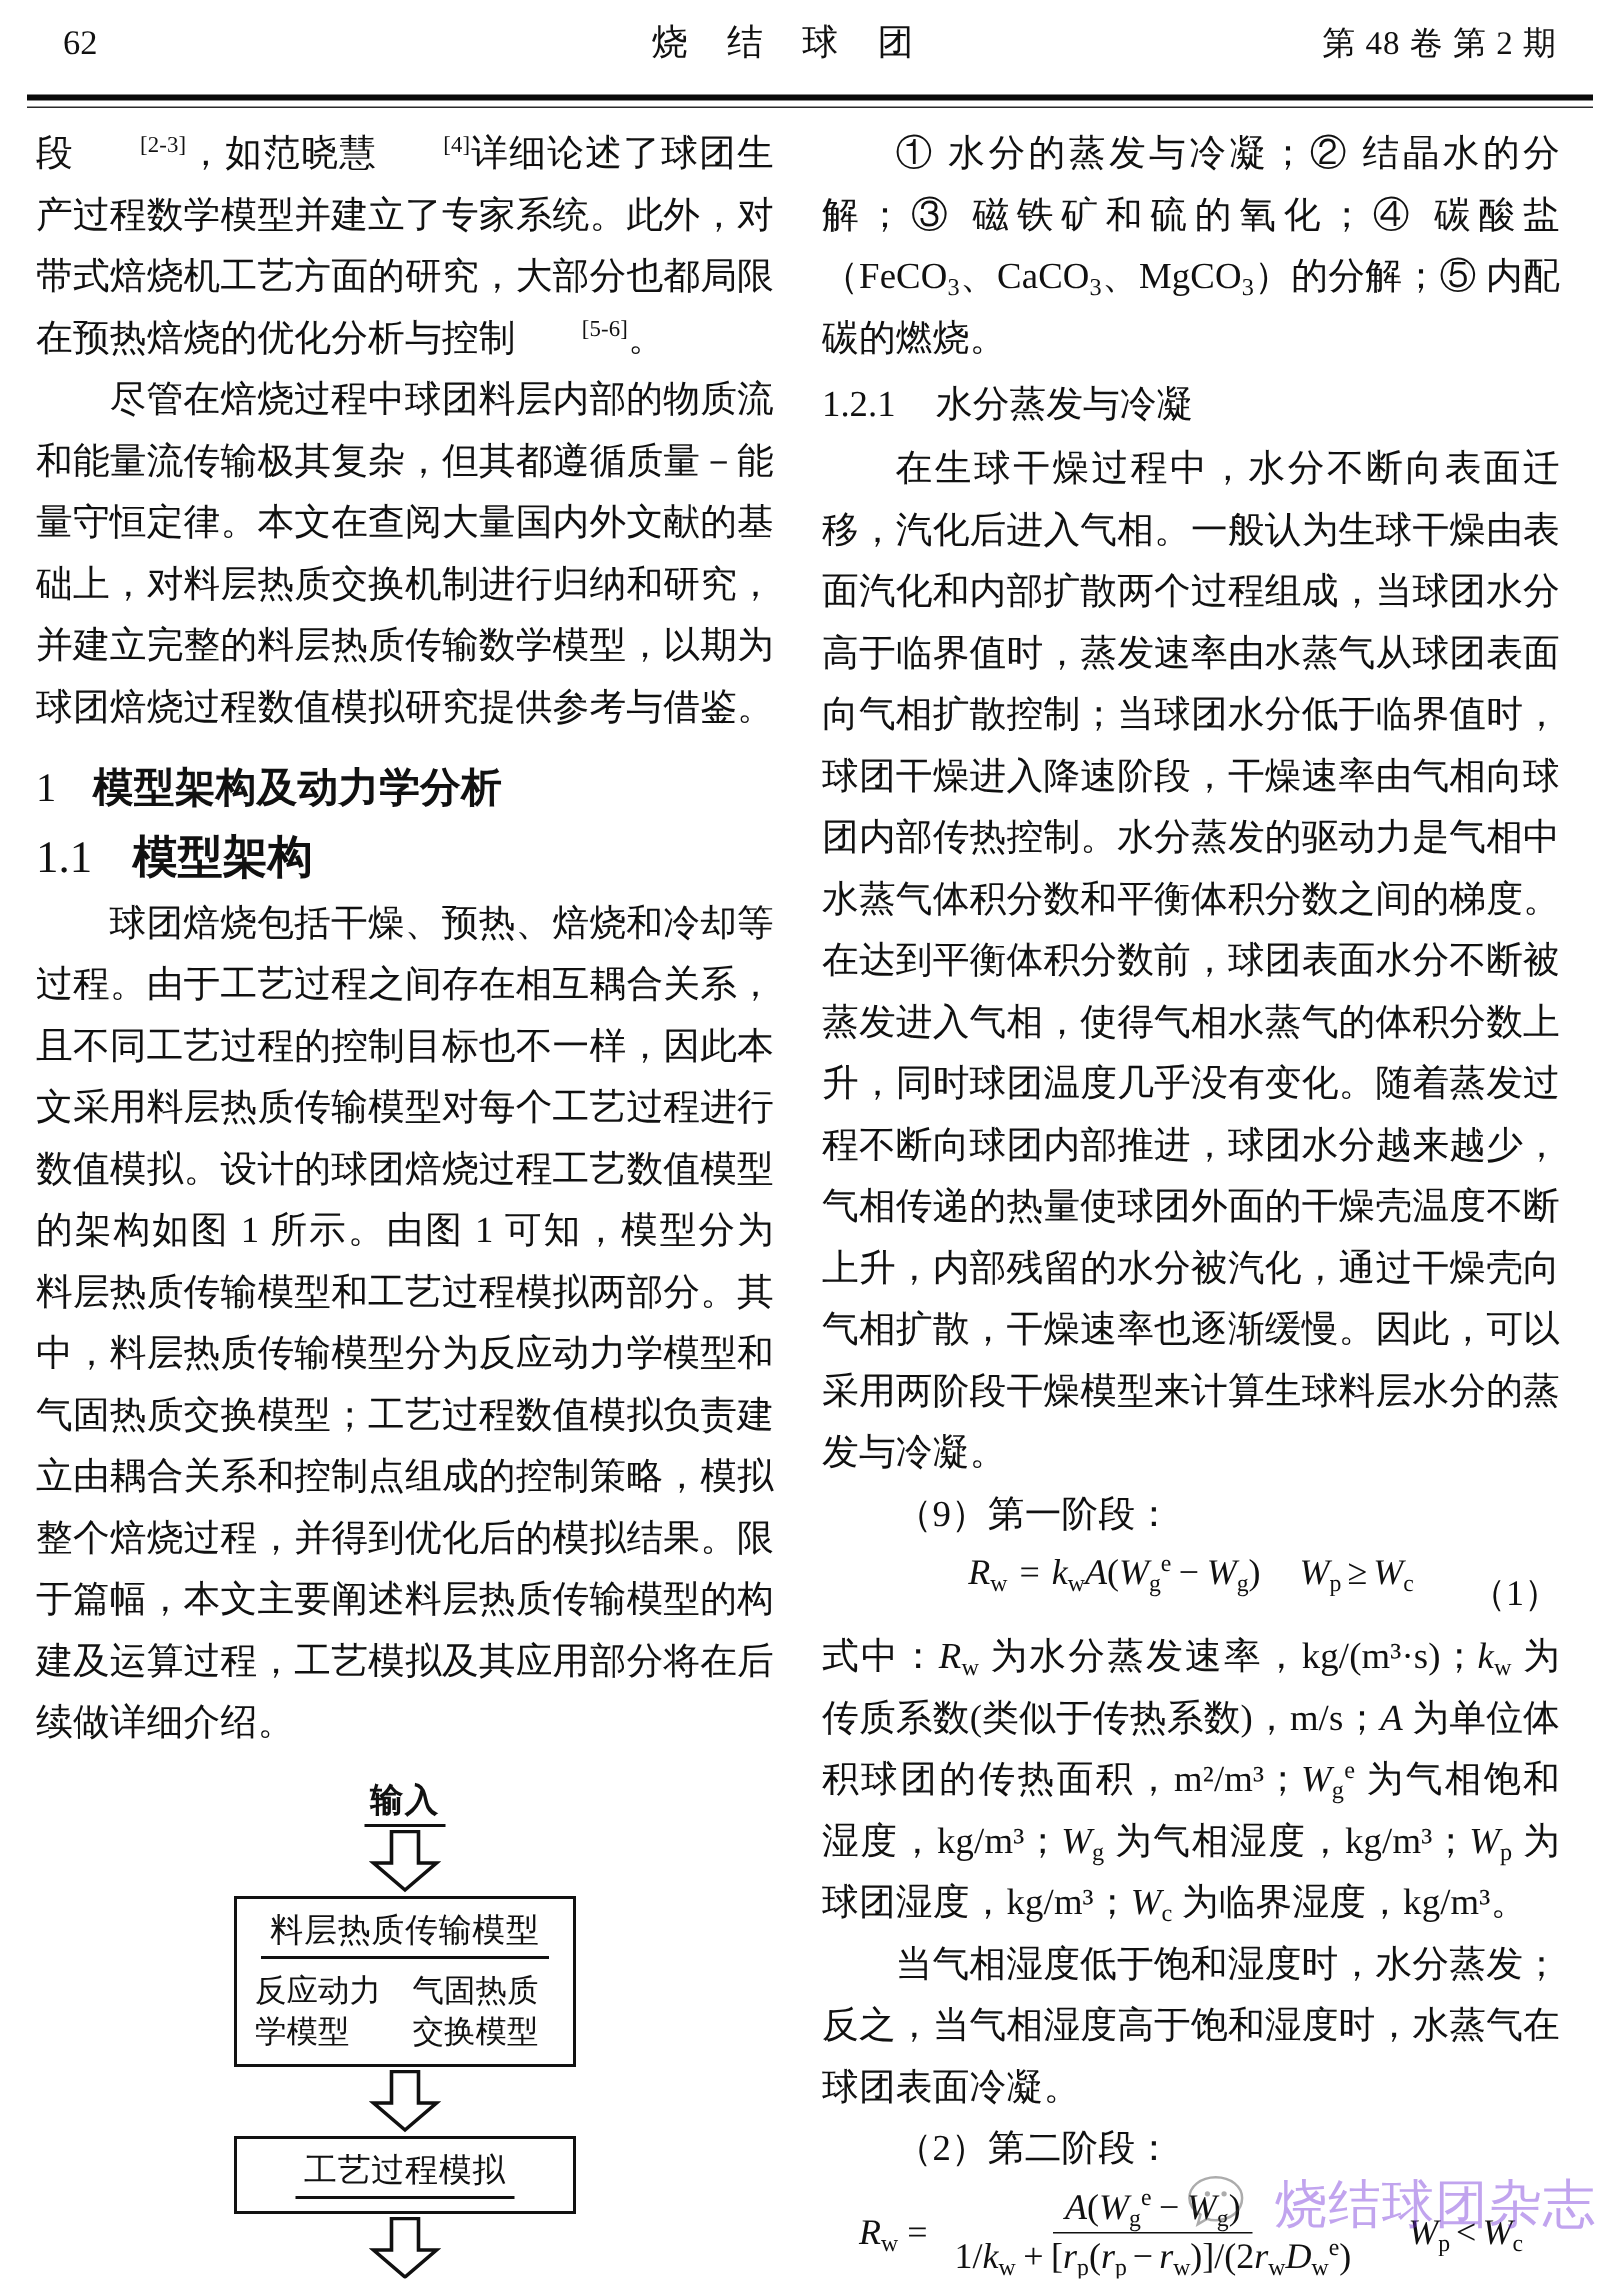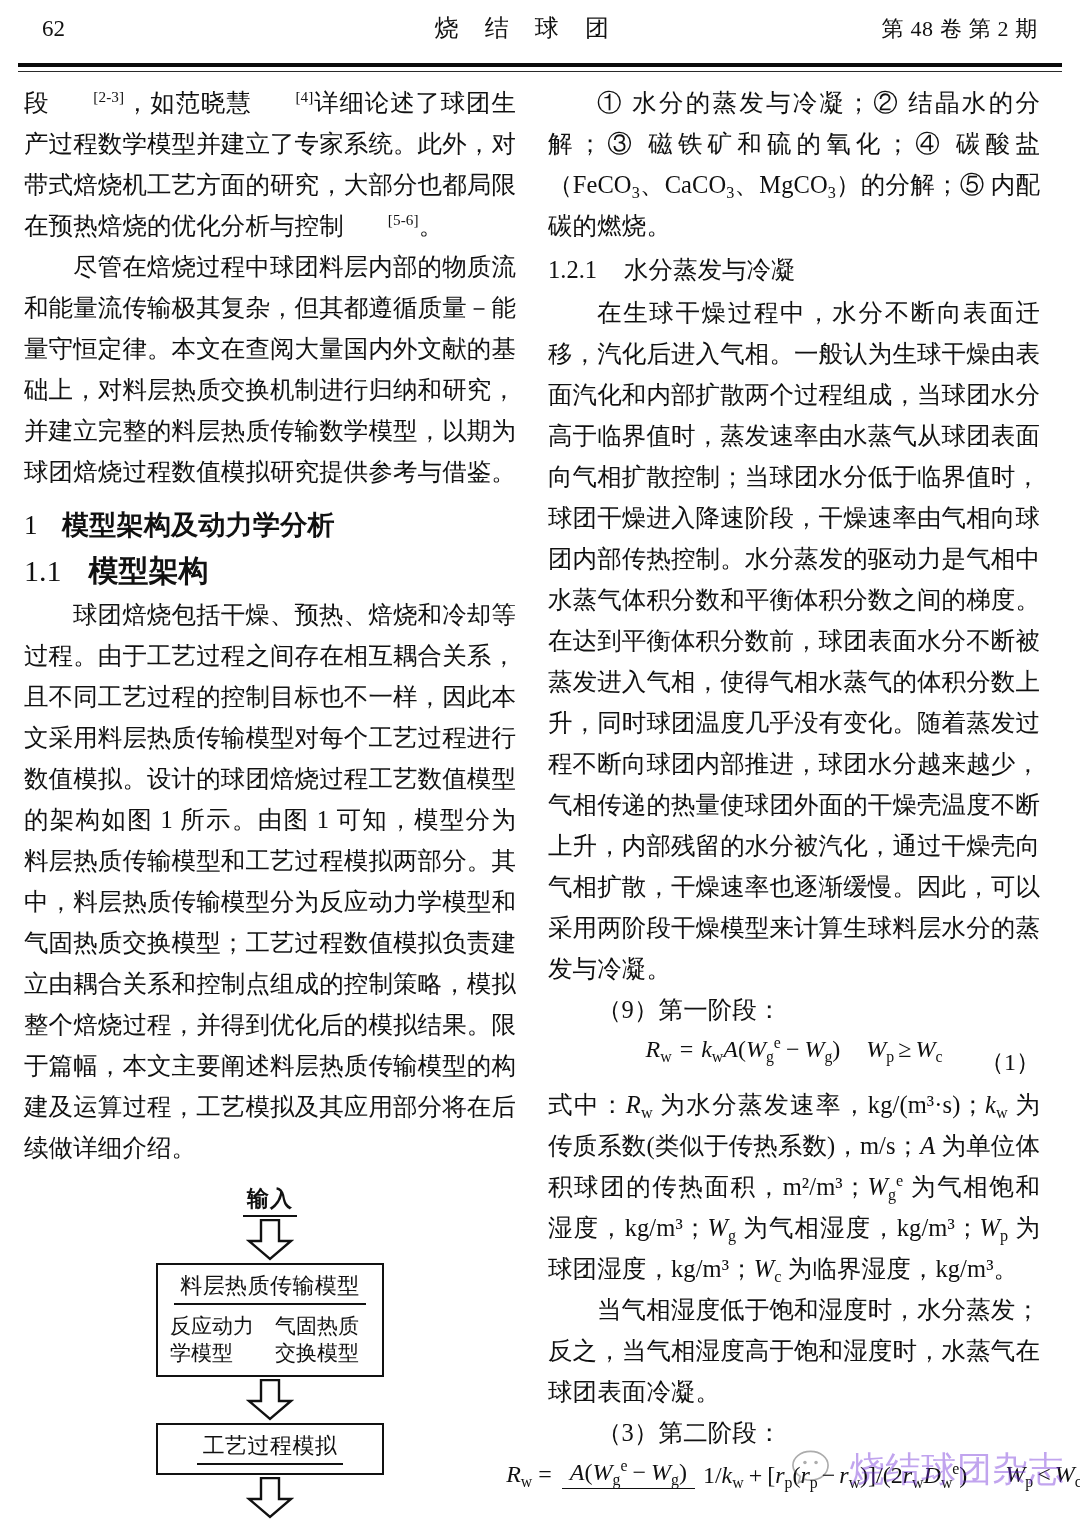--- a/index.html
+++ b/index.html
@@ -189,21 +189,21 @@
   sub.v, sup.v {
     font-size: 0.66em;
     font-style: normal;
     line-height: 0;
   }
   sub.v { vertical-align: -0.3em; }
   sup.v { vertical-align: 0.55em; }
   .cond { margin-left: 26px; white-space: nowrap; }
   .frac {
     display: inline-flex;
-    flex-direction: row;
+    flex-direction: column;
     align-items: center;
     vertical-align: middle;
     margin: 0 4px;
   }
   .frac .num-l {
     padding: 0 8px 2px 8px;
     border-bottom: 1.6px solid #111;
     white-space: nowrap;
   }
   .frac .den-l {
@@ -329,21 +329,21 @@
         <span>)</span>
         <span class="cond"><span class="mi"><span>W</span><sub class="v">p</sub></span><span style="margin:0 4px">≥</span><span class="mi"><span>W</span><sub class="v">c</sub></span></span>
       </div>
       <span class="eq-tag">（1）</span>
     </div>
 
     <p class="body"><span>式中：</span><span class="mi">R<sub class="v">w</sub></span> <span>为水分蒸发速率，kg/(m³·s)；</span><span class="mi">k<sub class="v">w</sub></span> <span>为传质系数(类似于传热系数)，m/s；</span><span class="mi">A</span> <span>为单位体积球团的传热面积，m²/m³；</span><span class="mi">W<sub class="v">g</sub><sup class="v">e</sup></span> <span>为气相饱和湿度，kg/m³；</span><span class="mi">W<sub class="v">g</sub></span> <span>为气相湿度，kg/m³；</span><span class="mi">W<sub class="v">p</sub></span> <span>为球团湿度，kg/m³；</span><span class="mi">W<sub class="v">c</sub></span> <span>为临界湿度，kg/m³。</span></p>
 
     <p class="body indent2">当气相湿度低于饱和湿度时，水分蒸发；反之，当气相湿度高于饱和湿度时，水蒸气在球团表面冷凝。</p>
 
-    <p class="body indent2">（3）第二阶段：</p>
+    <p class="body indent2">（2）第二阶段：</p>
 
     <div class="eq-block">
       <div class="eq-inner">
         <span class="mi"><span>R</span><sub class="v">w</sub></span>
         <span style="margin:0 6px">=</span>
         <span class="frac">
           <span class="num-l"><span class="mi">A</span><span>(</span><span class="mi"><span>W</span><sub class="v">g</sub><sup class="v">e</sup></span><span style="margin:0 5px">−</span><span class="mi"><span>W</span><sub class="v">g</sub></span><span>)</span></span>
           <span class="den-l"><span>1/</span><span class="mi"><span>k</span><sub class="v">w</sub></span><span style="margin:0 5px">+</span><span>[</span><span class="mi"><span>r</span><sub class="v">p</sub></span><span>(</span><span class="mi"><span>r</span><sub class="v">p</sub></span><span style="margin:0 4px">−</span><span class="mi"><span>r</span><sub class="v">w</sub></span><span>)</span><span>]</span><span>/</span><span>(</span><span>2</span><span class="mi"><span>r</span><sub class="v">w</sub></span><span class="mi"><span>D</span><sub class="v">w</sub><sup class="v">e</sup></span><span>)</span></span>
         </span>
         <span class="cond"><span class="mi"><span>W</span><sub class="v">p</sub></span><span style="margin:0 4px">&lt;</span><span class="mi"><span>W</span><sub class="v">c</sub></span></span>

